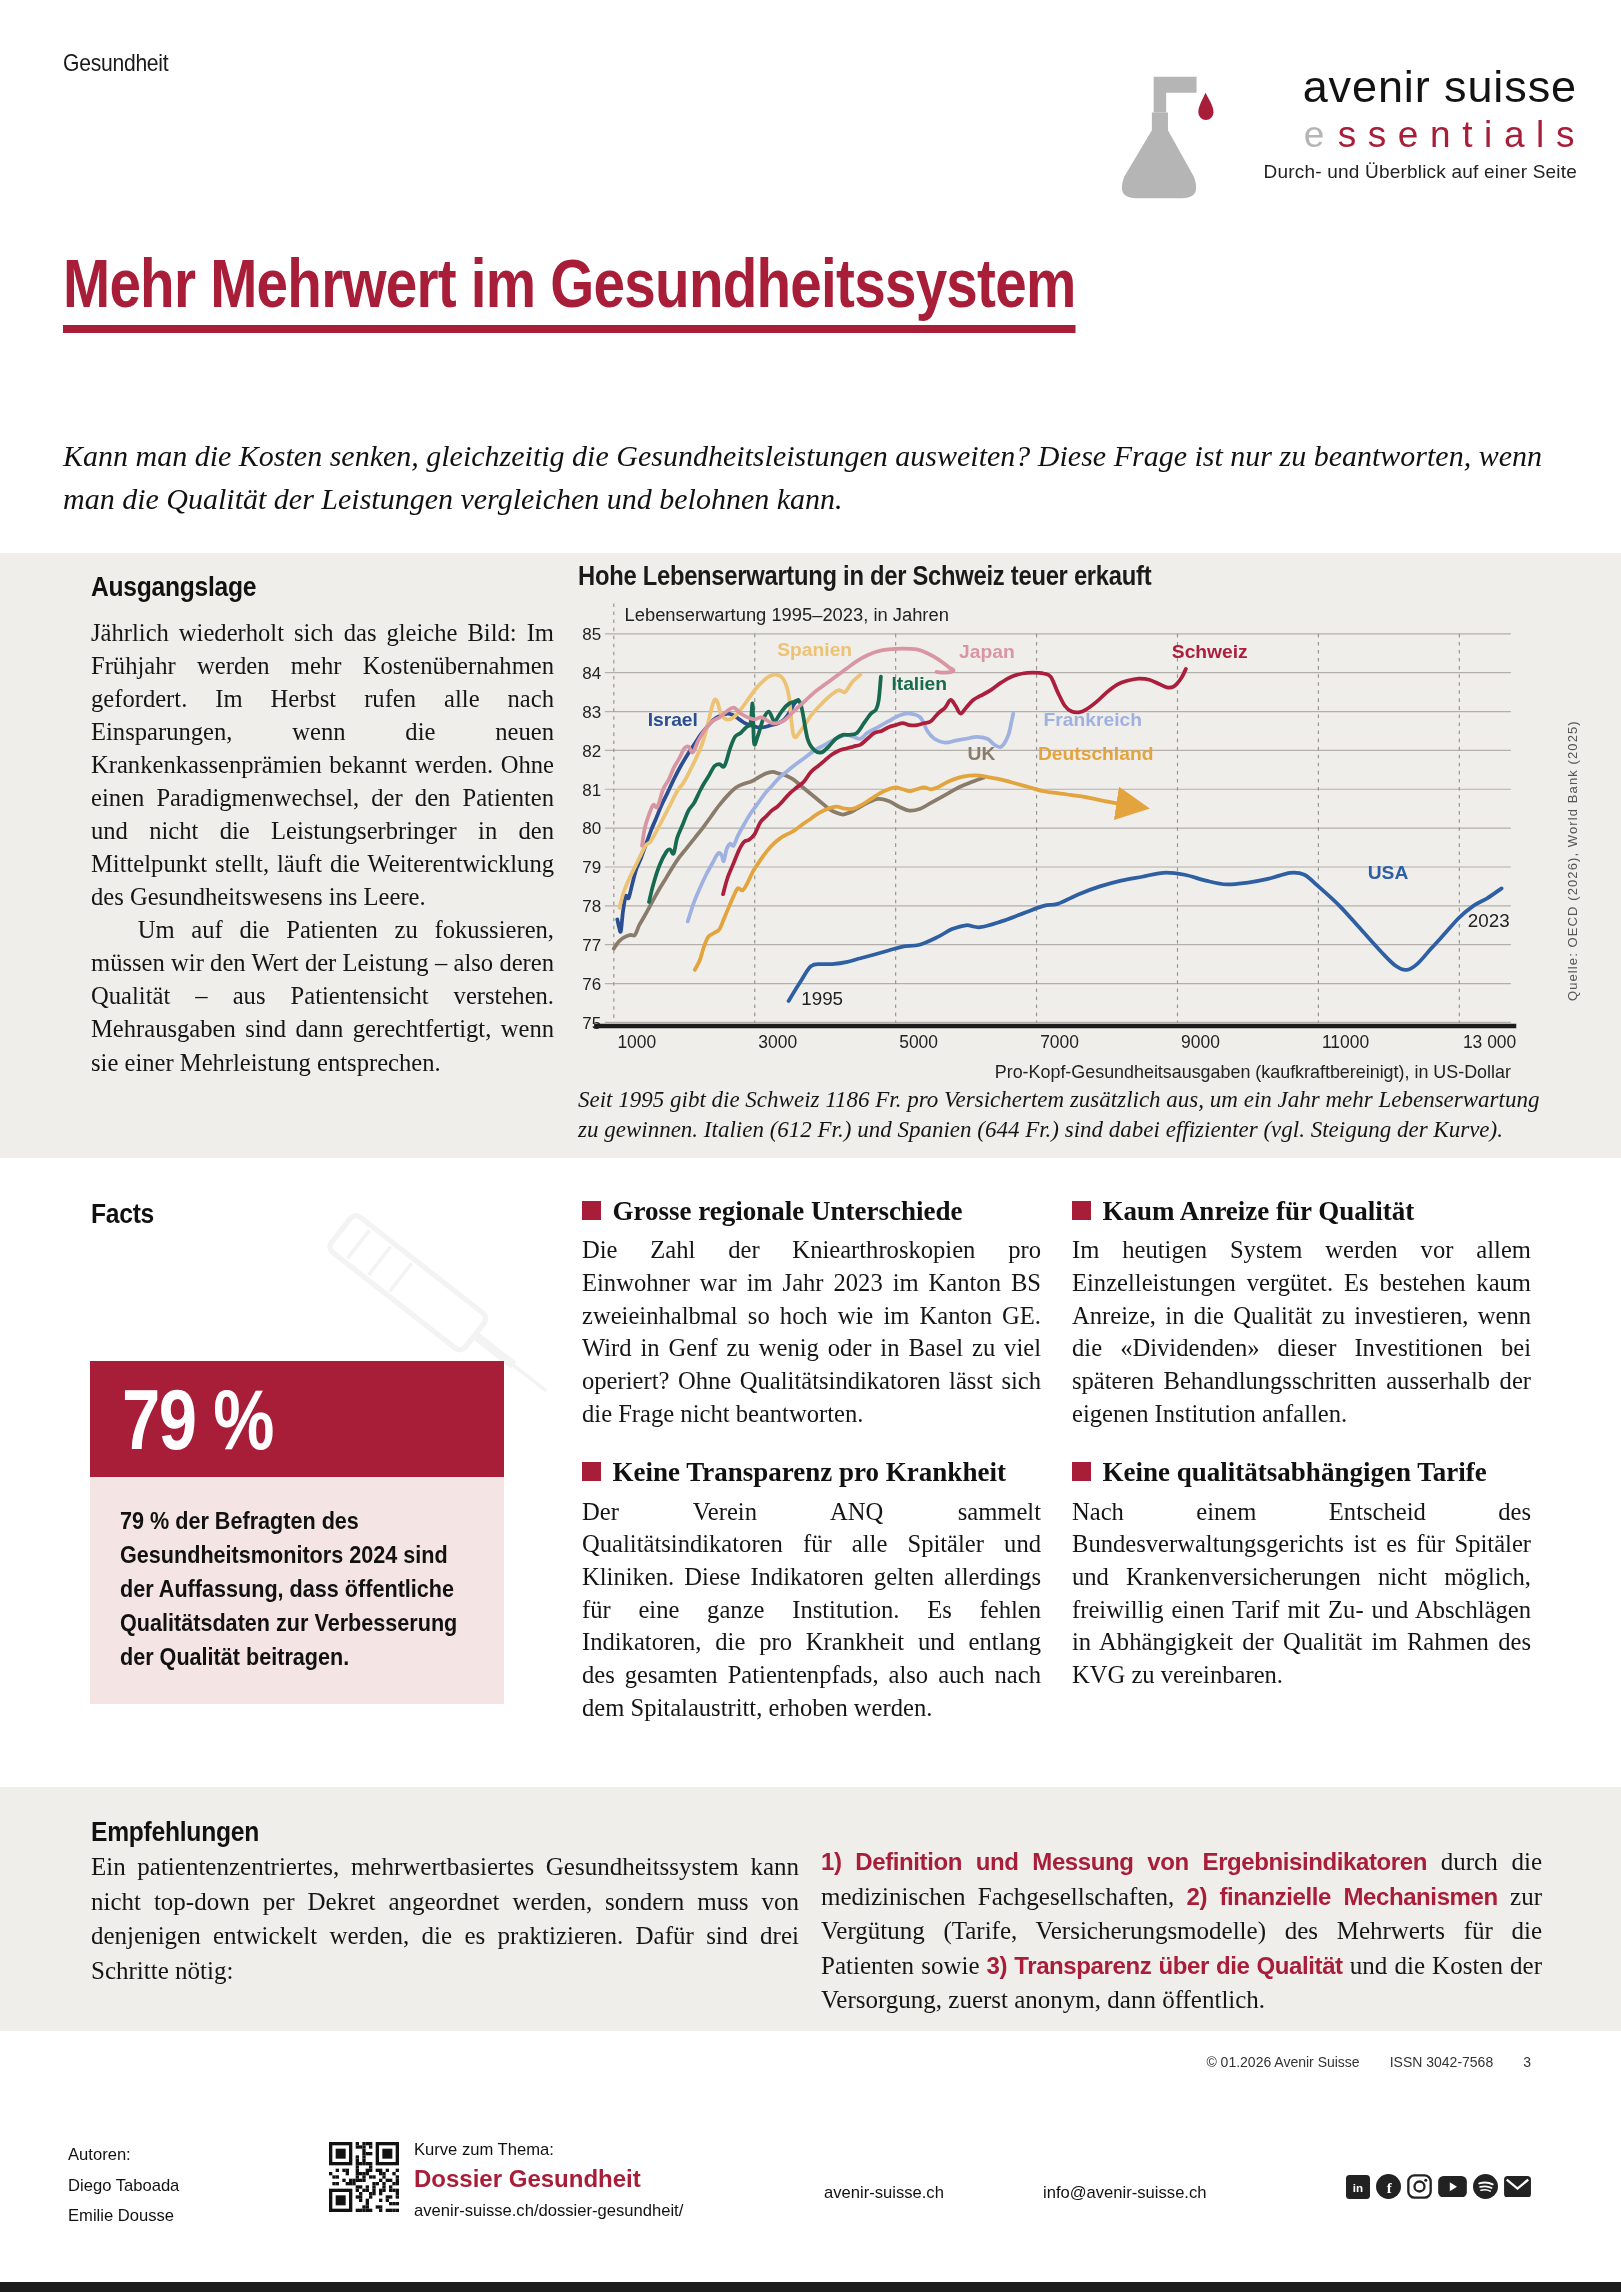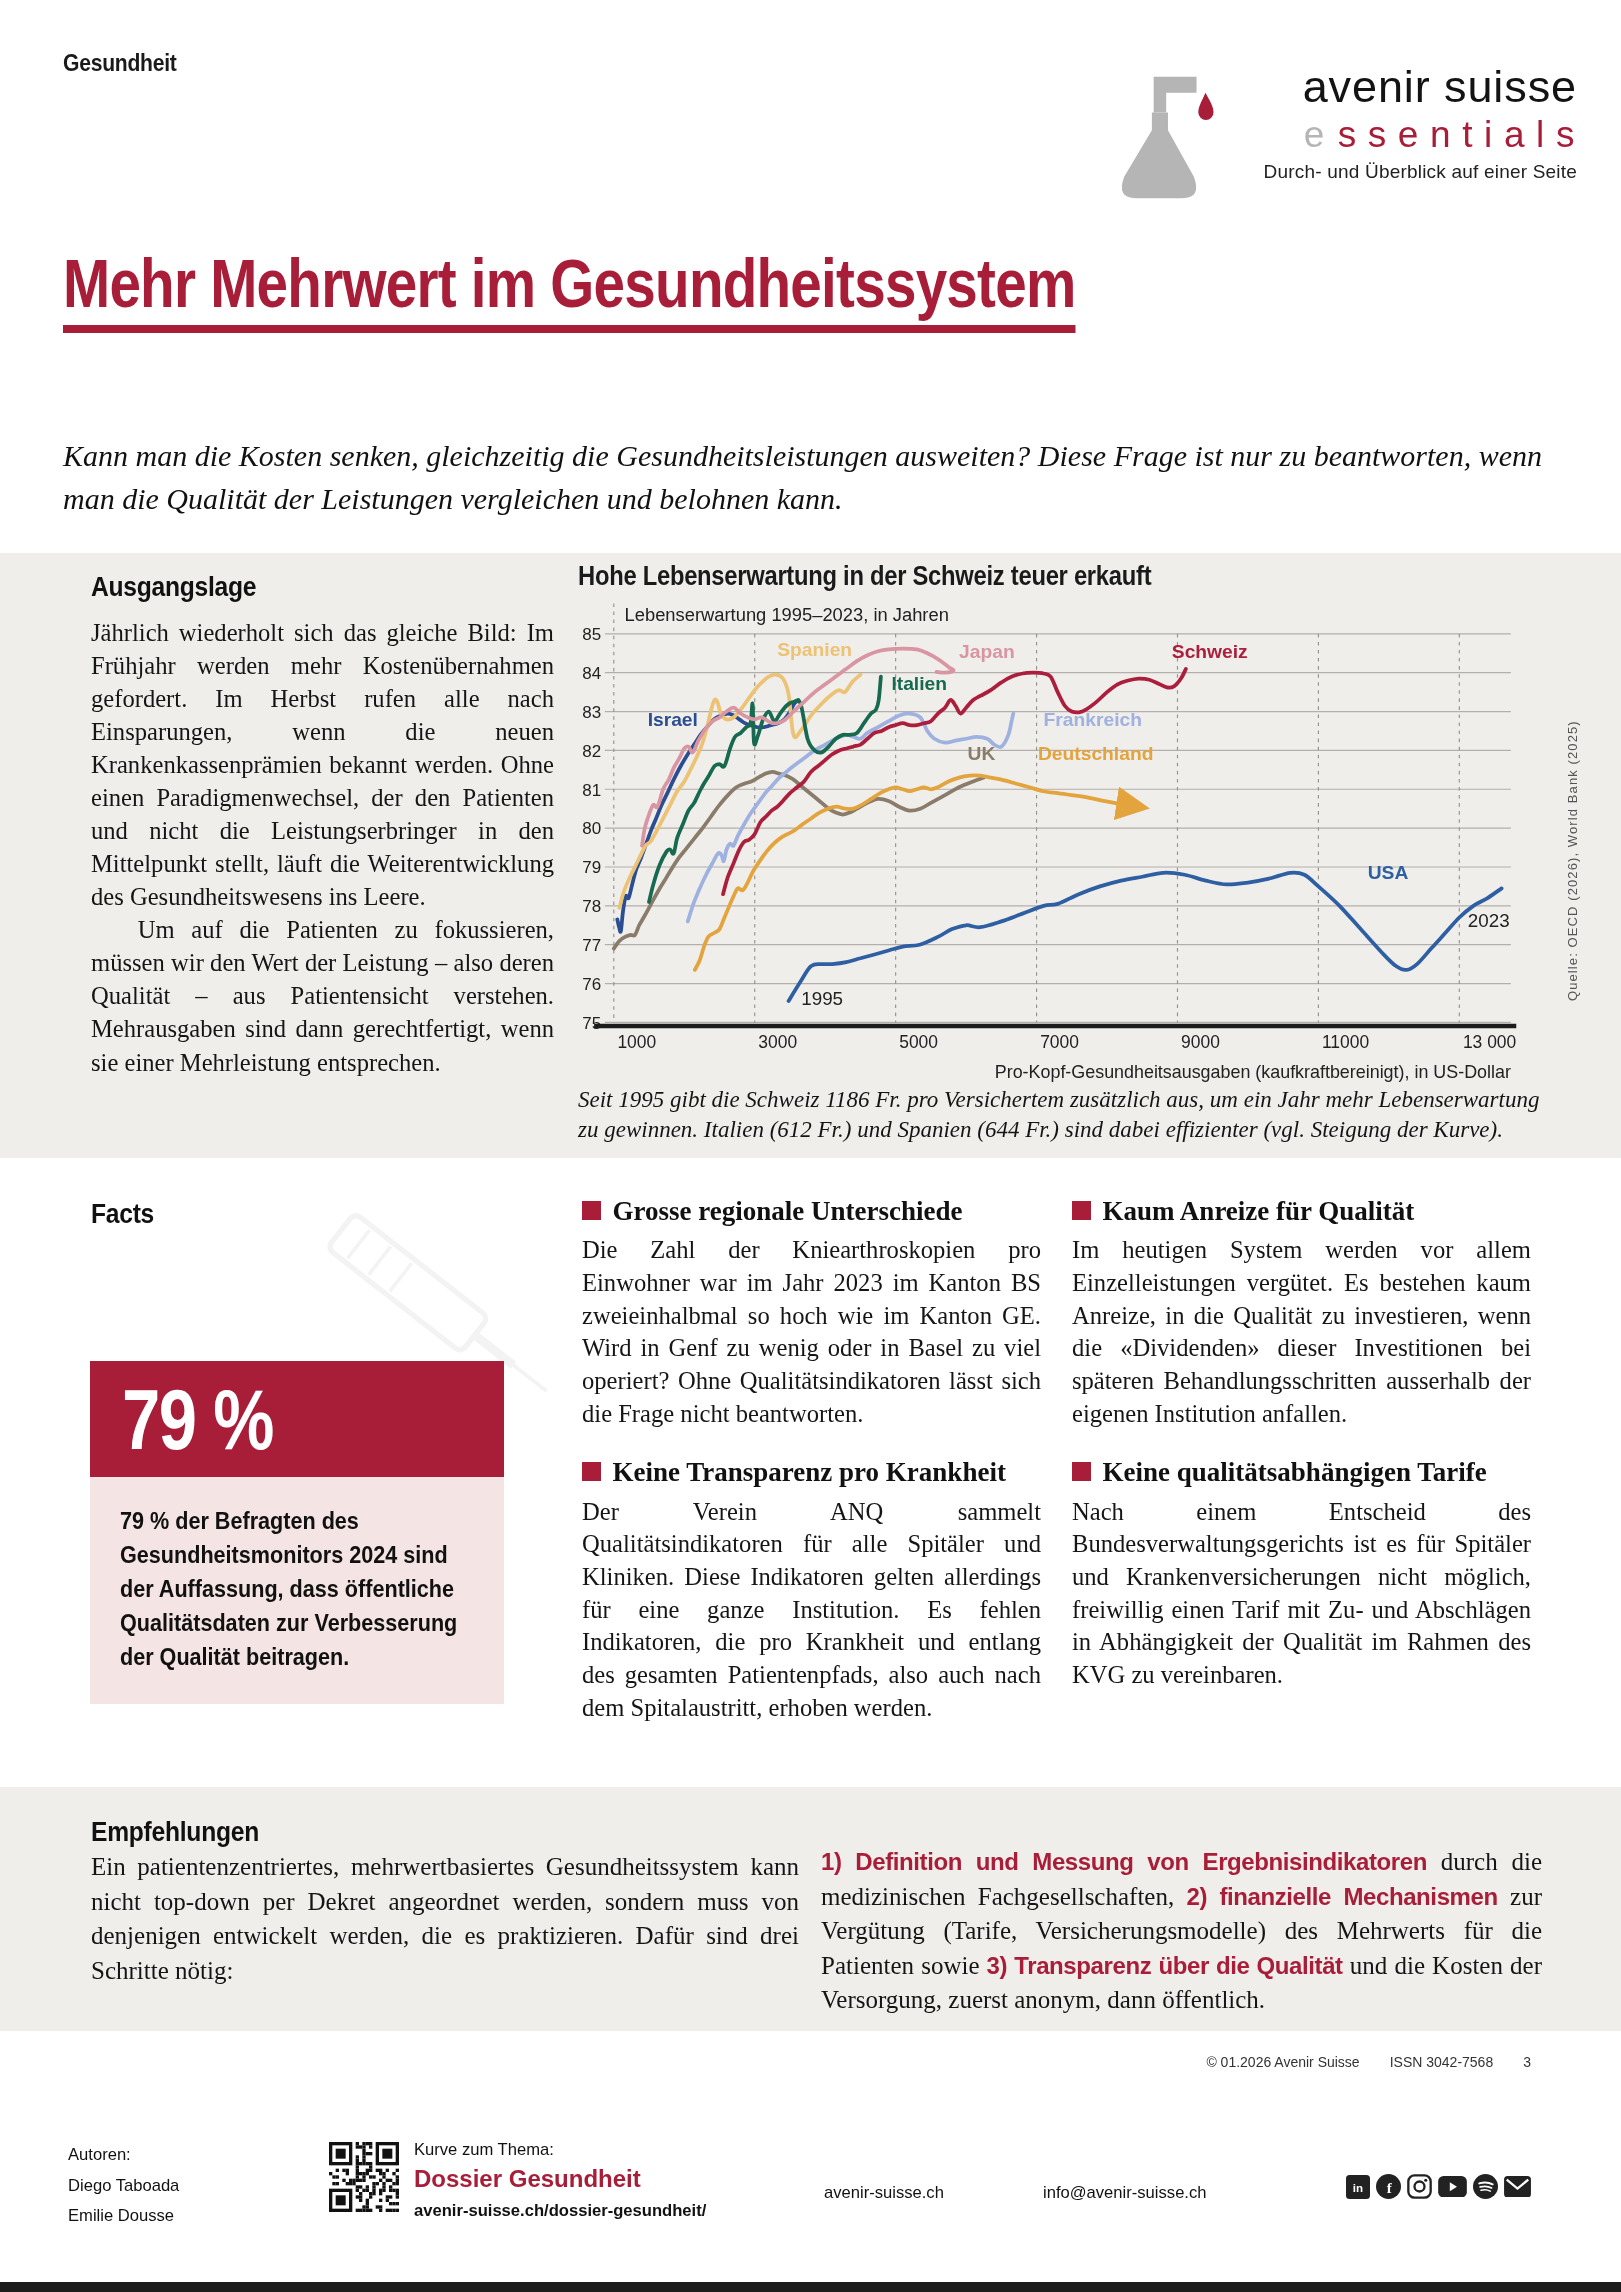--- a/index.html
+++ b/index.html
@@ -2,21 +2,21 @@
 <html style="font-size:14.3px"><head>
 <meta charset="utf-8">
 <style>
   html,body{margin:0;padding:0;background:#888;}
   .page{position:relative;width:1621px;height:2293px;background:#ffffff;overflow:hidden;
         font-family:"Liberation Sans",sans-serif;color:#1a1a1a;}
   .cond{display:inline-block;transform:scaleX(.88);transform-origin:0 50%;letter-spacing:-0.3px;}
   .serif{font-family:"Liberation Serif",serif;}
 
   
-  .kicker{position:absolute;left:63px;top:49px;font-size:24px;font-weight:700;}
+  .kicker{position:absolute;left:63px;top:49px;font-size:24px;font-weight:400;}
   .logo{position:absolute;left:1102px;top:64px;width:475px;height:152px;text-align:right;}
   .logo-flask{position:absolute;left:7.2px;top:1.8px;}
   .logo-brand{font-size:45px;font-weight:400;letter-spacing:0.9px;color:#131313;line-height:1;}
   .logo-sub{font-size:37px;font-weight:400;letter-spacing:11.6px;color:#a81d38;line-height:1;margin-top:7.2px;margin-right:-9px;}
   .logo-sub .initial{color:#b5b5b5;background:#fff;border-radius:50%;padding:0 1.8px;}
   .logo-tag{font-size:19px;color:#222;margin-top:8px;letter-spacing:0.2px;}
 
   
   .title{position:absolute;left:63px;top:244px;font-size:69px;font-weight:700;color:#a81d38;white-space:nowrap;}
   .title .cond{transform:scaleX(.82);text-decoration:underline;text-decoration-thickness:8px;
@@ -68,21 +68,21 @@
              text-align:justify;color:#151515;}
   .seg-red{font-family:"Liberation Sans",sans-serif;font-weight:700;color:#a81d38;font-size:24px;letter-spacing:-0.4px;}
 
   
   .copyline{position:absolute;right:90px;top:2054px;font-size:14px;color:#333;display:flex;gap:30px;}
   .autoren{position:absolute;left:68px;top:2140px;font-size:16.6px;line-height:1.85;color:#111;}
   .qr{position:absolute;left:329px;top:2142px;}
   .mehr{position:absolute;left:414px;top:2140px;}
   .mehr .lbl{font-size:16.6px;color:#111;}
   .mehr .dossier{font-size:24px;font-weight:700;color:#a81d38;margin-top:5.4px;}
-  .mehr .url{font-size:16.6px;color:#111;margin-top:8px;font-weight:bold;}
+  .mehr .url{font-size:16.6px;color:#111;margin-top:8px;}
   .site{position:absolute;left:824px;top:2183px;font-size:16.6px;color:#111;}
   .email{position:absolute;left:1043px;top:2183px;font-size:16.6px;color:#111;}
   .socials{position:absolute;right:90px;top:2174px;display:flex;gap:6px;align-items:center;}
   .socials svg{display:block;}
 </style>
 </head>
 <body>
 
 <div class="page">
 

